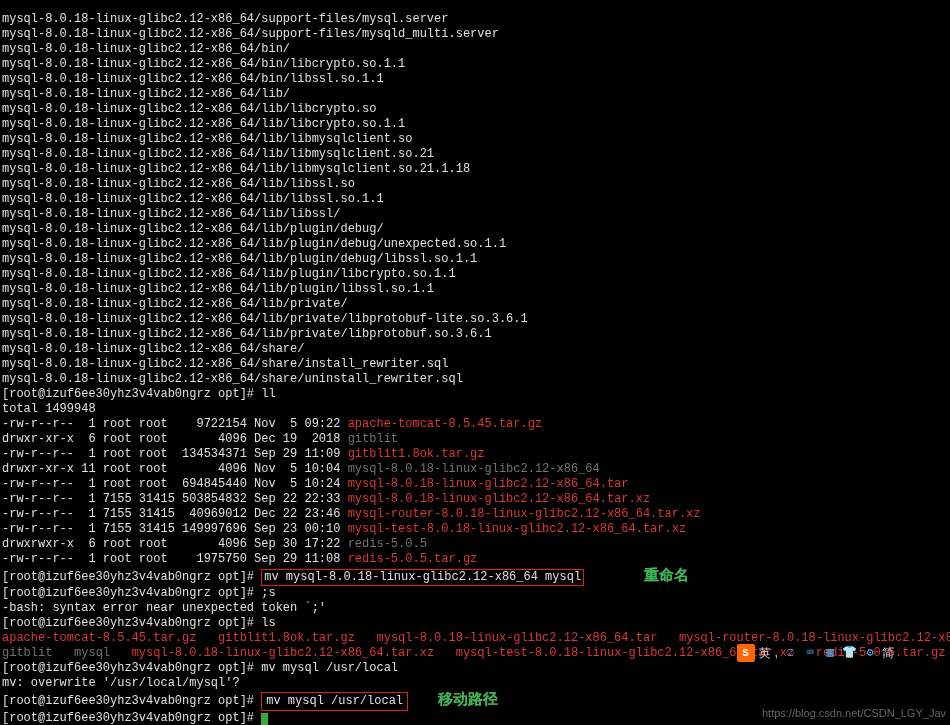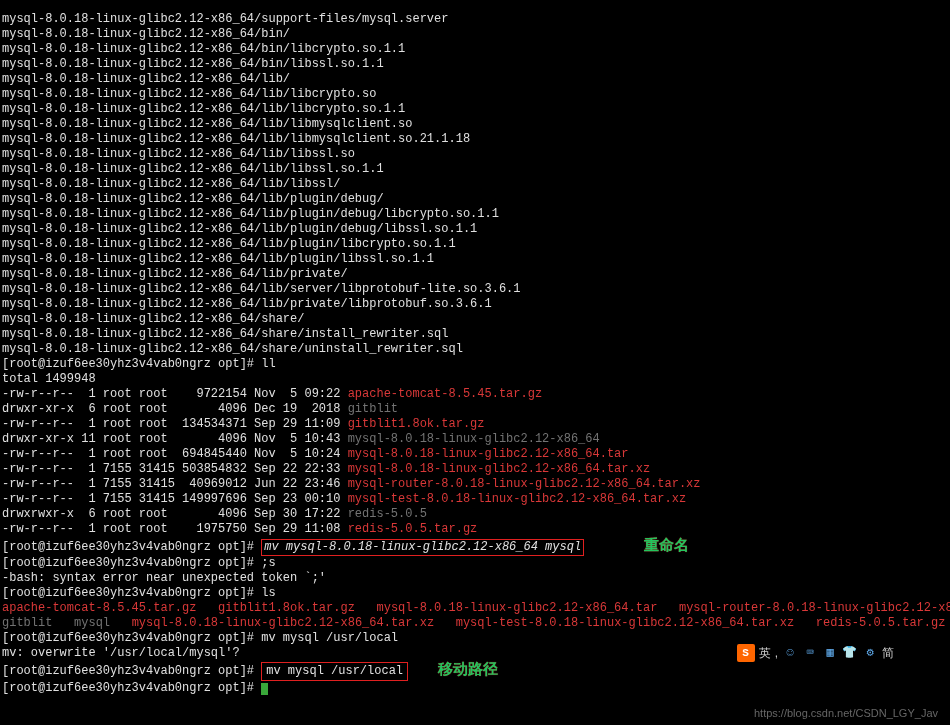--- a/index.html
+++ b/index.html
@@ -18,38 +18,37 @@
   color: #ccc;
 }
 .line { white-space: pre; }
 .white { color: #e0e0e0; }
 .red { color: #d93838; }
 .blue { color: #737373; }
 .redbox {
   border: 1px solid #e02020;
   display: inline-block;
   padding: 0 2px;
-  font-style: italic;
 }
 .redbox-wide {
   border: 1px solid #e02020;
   display: inline-block;
   padding: 1px 4px;
 }
 .annotation {
   color: #22c55e;
   font-family: "SimHei", "Microsoft YaHei", sans-serif;
   font-size: 15px;
   font-weight: bold;
   text-shadow: 0 0 1px #cc2222;
 }
 .watermark {
   position: absolute;
   bottom: 4px;
-  right: 12px;
+  right: 4px;
   color: #666;
   font-size: 11px;
   font-family: sans-serif;
 }
 .input-widget {
   position: absolute;
   right: 56px;
   top: 644px;
   display: flex;
   align-items: center;
@@ -83,54 +82,56 @@
   background: #3aa83a;
   vertical-align: text-bottom;
 }
 </style>
 </head>
 <body>
 
 <div class="terminal">
   <div id="file-listing">
       <div class="line white">mysql-8.0.18-linux-glibc2.12-x86_64/support-files/mysql.server</div>
+      <div class="line white">mysql-8.0.18-linux-glibc2.12-x86_64/support-files/mysqld_multi.server</div>
       <div class="line white">mysql-8.0.18-linux-glibc2.12-x86_64/bin/</div>
       <div class="line white">mysql-8.0.18-linux-glibc2.12-x86_64/bin/libcrypto.so.1.1</div>
       <div class="line white">mysql-8.0.18-linux-glibc2.12-x86_64/bin/libssl.so.1.1</div>
       <div class="line white">mysql-8.0.18-linux-glibc2.12-x86_64/lib/</div>
       <div class="line white">mysql-8.0.18-linux-glibc2.12-x86_64/lib/libcrypto.so</div>
       <div class="line white">mysql-8.0.18-linux-glibc2.12-x86_64/lib/libcrypto.so.1.1</div>
       <div class="line white">mysql-8.0.18-linux-glibc2.12-x86_64/lib/libmysqlclient.so</div>
+      <div class="line white">mysql-8.0.18-linux-glibc2.12-x86_64/lib/libmysqlclient.so.21</div>
       <div class="line white">mysql-8.0.18-linux-glibc2.12-x86_64/lib/libmysqlclient.so.21.1.18</div>
       <div class="line white">mysql-8.0.18-linux-glibc2.12-x86_64/lib/libssl.so</div>
       <div class="line white">mysql-8.0.18-linux-glibc2.12-x86_64/lib/libssl.so.1.1</div>
       <div class="line white">mysql-8.0.18-linux-glibc2.12-x86_64/lib/libssl/</div>
       <div class="line white">mysql-8.0.18-linux-glibc2.12-x86_64/lib/plugin/debug/</div>
-      <div class="line white">mysql-8.0.18-linux-glibc2.12-x86_64/lib/plugin/debug/libcrypto.so.1.1</div>
+      <div class="line white">mysql-8.0.18-linux-glibc2.12-x86_64/lib/plugin/debug/unexpected.so.1.1</div>
       <div class="line white">mysql-8.0.18-linux-glibc2.12-x86_64/lib/plugin/debug/libssl.so.1.1</div>
       <div class="line white">mysql-8.0.18-linux-glibc2.12-x86_64/lib/plugin/libcrypto.so.1.1</div>
       <div class="line white">mysql-8.0.18-linux-glibc2.12-x86_64/lib/plugin/libssl.so.1.1</div>
       <div class="line white">mysql-8.0.18-linux-glibc2.12-x86_64/lib/private/</div>
-      <div class="line white">mysql-8.0.18-linux-glibc2.12-x86_64/lib/server/libprotobuf-lite.so.3.6.1</div>
+      <div class="line white">mysql-8.0.18-linux-glibc2.12-x86_64/lib/private/libprotobuf-lite.so.3.6.1</div>
       <div class="line white">mysql-8.0.18-linux-glibc2.12-x86_64/lib/private/libprotobuf.so.3.6.1</div>
       <div class="line white">mysql-8.0.18-linux-glibc2.12-x86_64/share/</div>
       <div class="line white">mysql-8.0.18-linux-glibc2.12-x86_64/share/install_rewriter.sql</div>
       <div class="line white">mysql-8.0.18-linux-glibc2.12-x86_64/share/uninstall_rewriter.sql</div>
     </div>
 
   <div class="line white">[root@izuf6ee30yhz3v4vab0ngrz opt]# ll</div>
   <div class="line white">total 1499948</div>
   <div id="ll-rows">
       <div class="line"><span class="white">-rw-r--r--  1 root root    9722154 Nov  5 09:22 </span><span class="red">apache-tomcat-8.5.45.tar.gz</span></div>
       <div class="line"><span class="white">drwxr-xr-x  6 root root       4096 Dec 19  2018 </span><span class="blue">gitblit</span></div>
       <div class="line"><span class="white">-rw-r--r--  1 root root  134534371 Sep 29 11:09 </span><span class="red">gitblit1.8ok.tar.gz</span></div>
-      <div class="line"><span class="white">drwxr-xr-x 11 root root       4096 Nov  5 10:43 </span><span class="blue">mysql-8.0.18-linux-glibc2.12-x86_64</span></div>
+      <div class="line"><span class="white">drwxr-xr-x 11 root root       4096 Nov  5 10:04 </span><span class="blue">mysql-8.0.18-linux-glibc2.12-x86_64</span></div>
       <div class="line"><span class="white">-rw-r--r--  1 root root  694845440 Nov  5 10:24 </span><span class="red">mysql-8.0.18-linux-glibc2.12-x86_64.tar</span></div>
       <div class="line"><span class="white">-rw-r--r--  1 7155 31415 503854832 Sep 22 22:33 </span><span class="red">mysql-8.0.18-linux-glibc2.12-x86_64.tar.xz</span></div>
-      <div class="line"><span class="white">-rw-r--r--  1 7155 31415  40969012 Jun 22 23:46 </span><span class="red">mysql-router-8.0.18-linux-glibc2.12-x86_64.tar.xz</span></div>
+      <div class="line"><span class="white">-rw-r--r--  1 7155 31415  40969012 Dec 22 23:46 </span><span class="red">mysql-router-8.0.18-linux-glibc2.12-x86_64.tar.xz</span></div>
       <div class="line"><span class="white">-rw-r--r--  1 7155 31415 149997696 Sep 23 00:10 </span><span class="red">mysql-test-8.0.18-linux-glibc2.12-x86_64.tar.xz</span></div>
       <div class="line"><span class="white">drwxrwxr-x  6 root root       4096 Sep 30 17:22 </span><span class="blue">redis-5.0.5</span></div>
       <div class="line"><span class="white">-rw-r--r--  1 root root    1975750 Sep 29 11:08 </span><span class="red">redis-5.0.5.tar.gz</span></div>
     </div>
 
   <div class="line"><span class="white">[root@izuf6ee30yhz3v4vab0ngrz opt]# </span><span class="redbox white">mv mysql-8.0.18-linux-glibc2.12-x86_64 mysql</span><span style="display:inline-block;width:60px"></span><span class="annotation">重命名</span></div>
 
   <div class="line white">[root@izuf6ee30yhz3v4vab0ngrz opt]# ;s</div>
   <div class="line white">-bash: syntax error near unexpected token `;'</div>
   <div class="line white">[root@izuf6ee30yhz3v4vab0ngrz opt]# ls</div>

